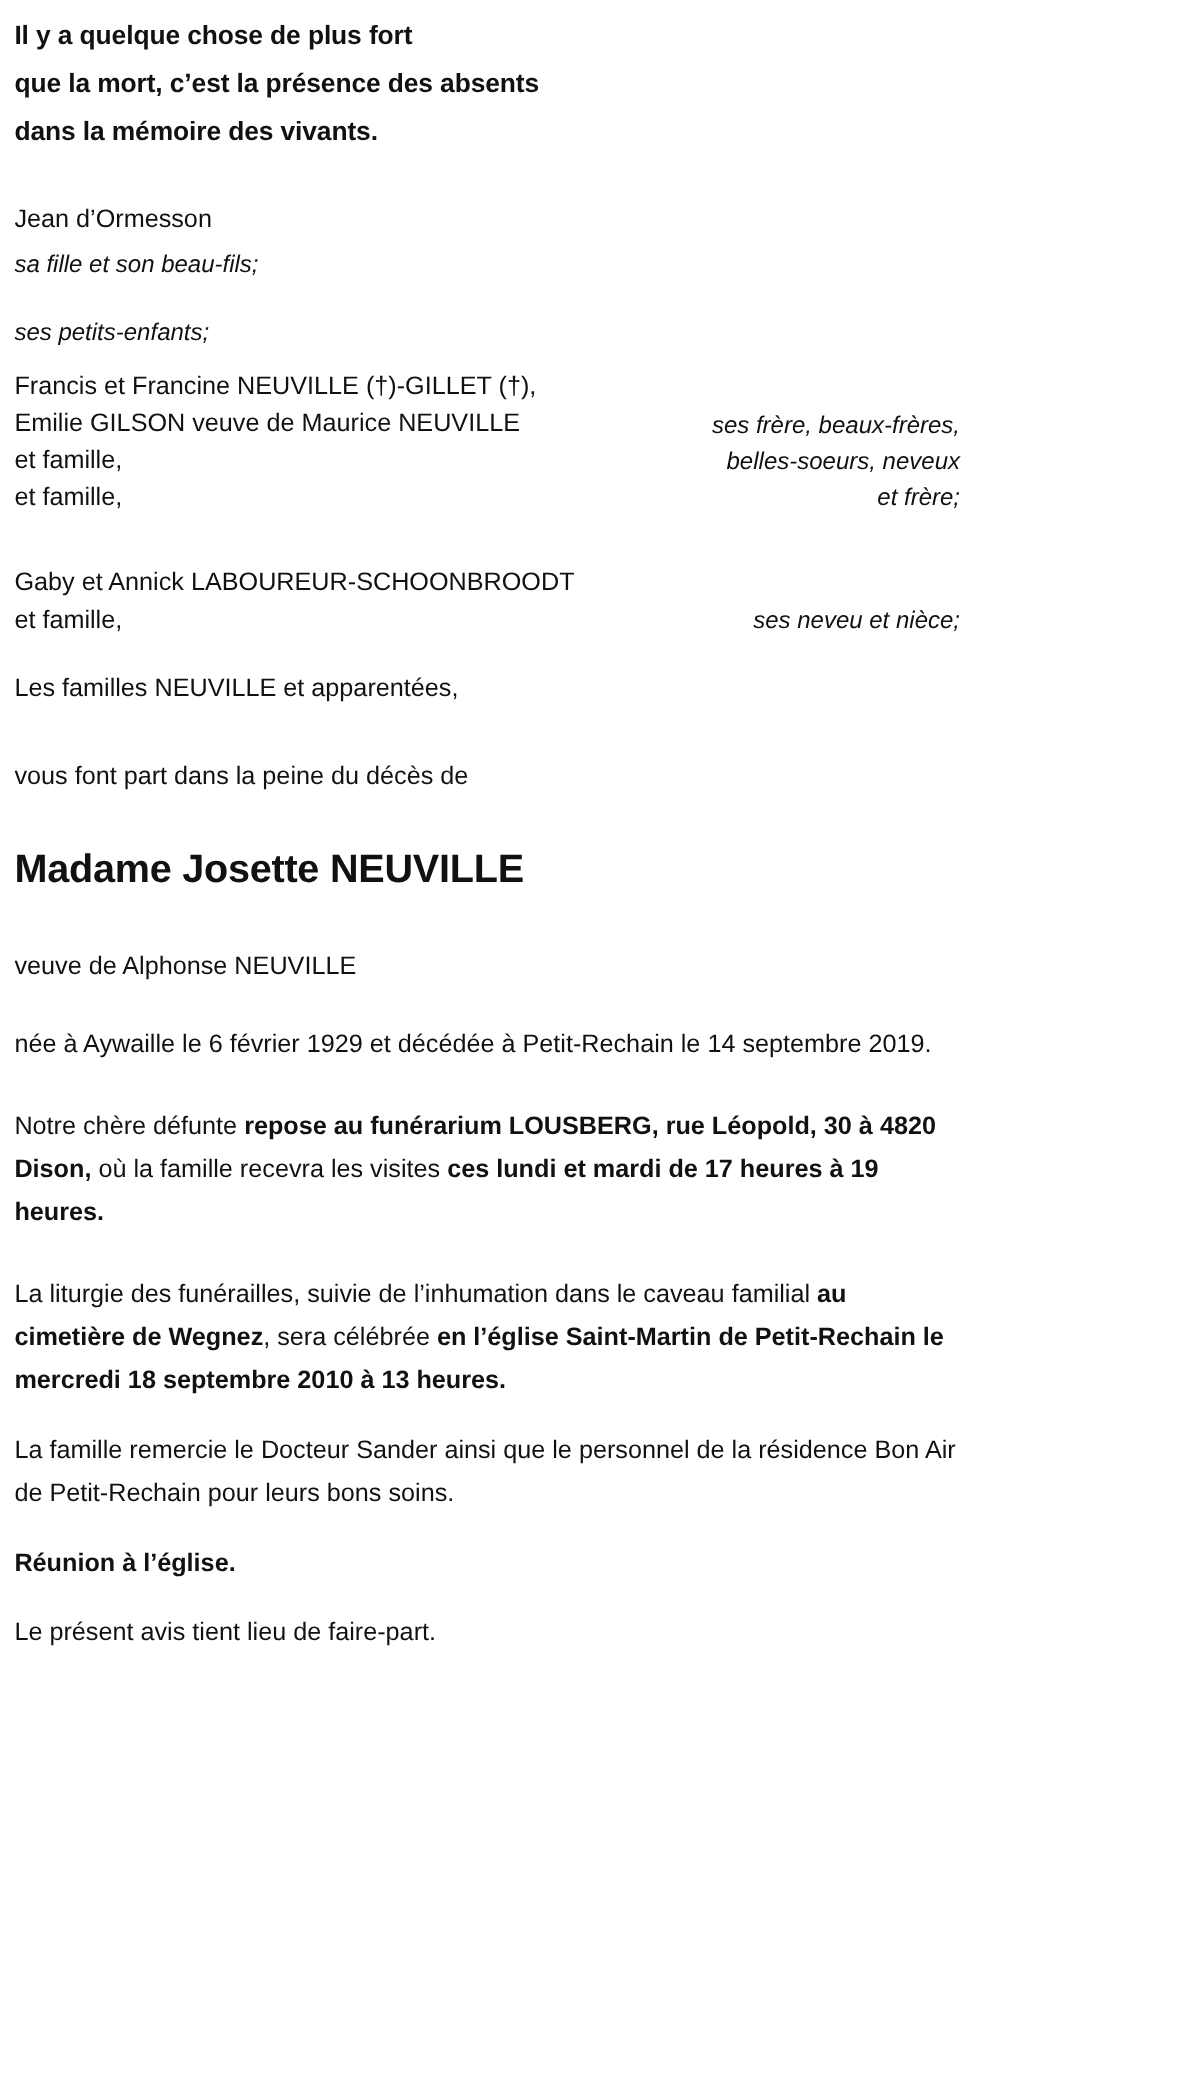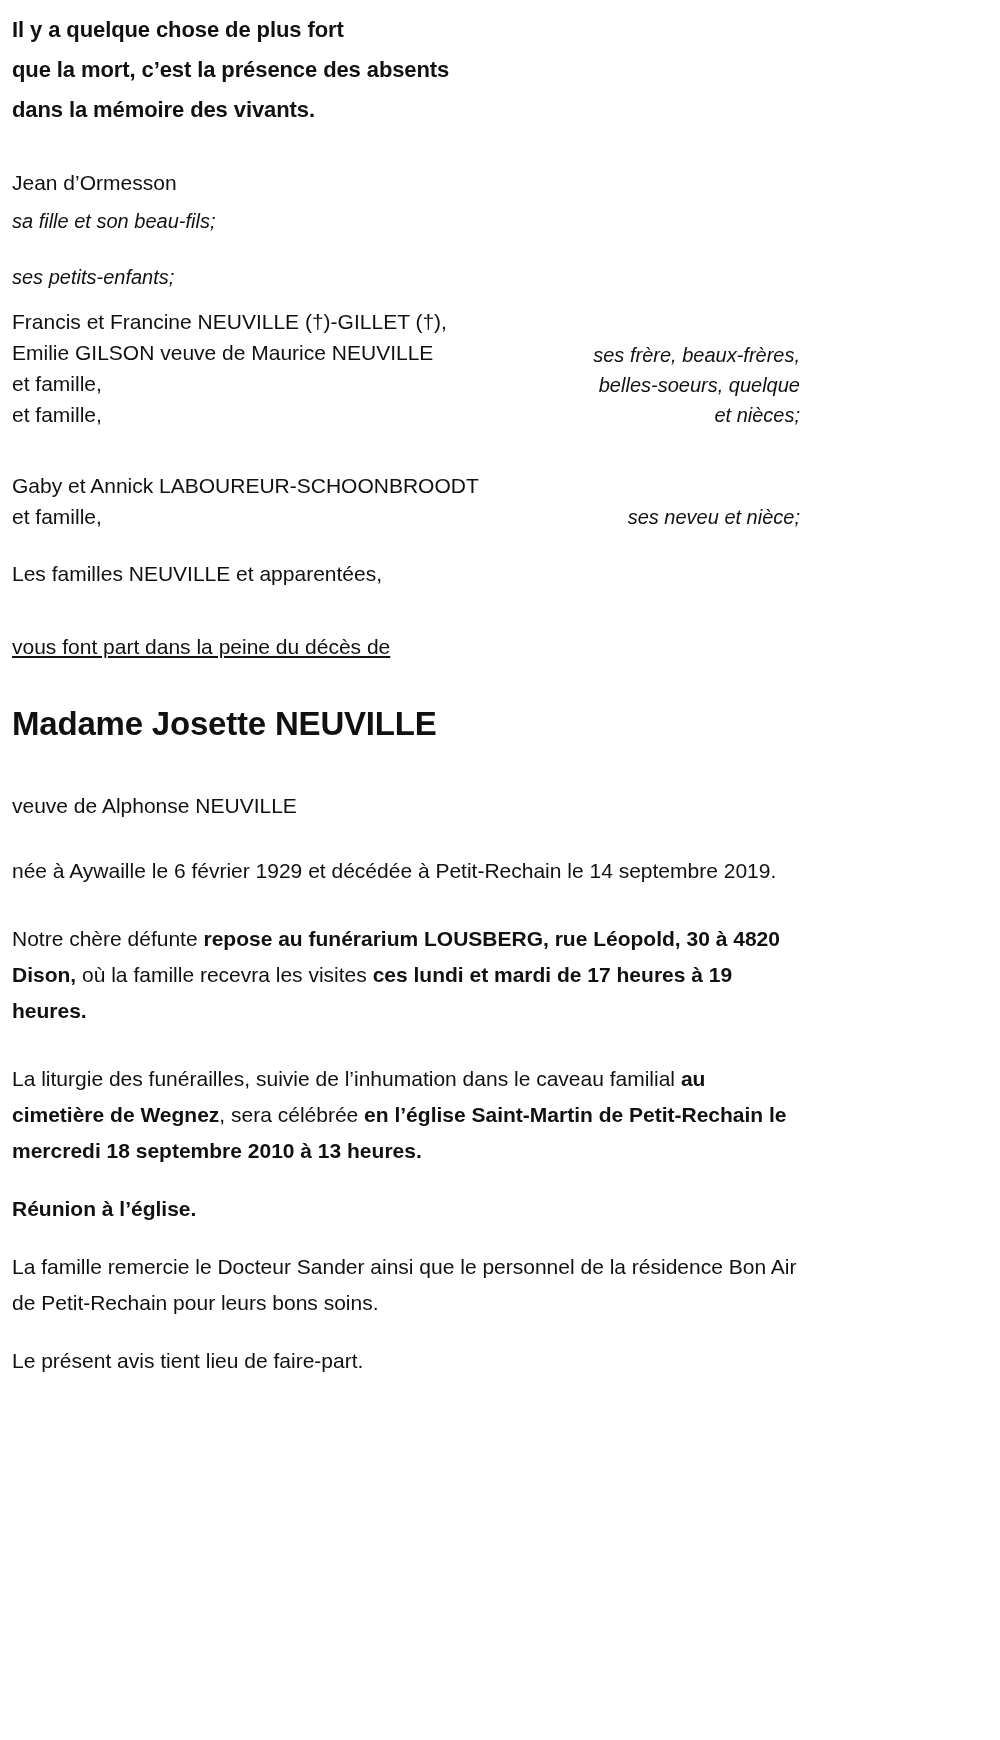--- a/index.html
+++ b/index.html
@@ -69,21 +69,20 @@
   .plain-line {
     font-size: 21px;
     line-height: 31px;
     margin-top: 26px;
   }
 
   .announce {
     font-size: 21px;
     line-height: 31px;
     margin-top: 42px;
-    text-decoration: underline;
   }
 
   
   .deceased-name {
     font-size: 33px;
     font-weight: bold;
     line-height: 44px;
     letter-spacing: -0.2px;
     margin-top: 40px;
   }
@@ -129,21 +128,21 @@
 
     <div class="gap-sm"></div>
 
     <div class="fam-row">
       <div class="fam-names">
         <span class="nm">Francis et Francine NEUVILLE (†)-GILLET (†),</span>
         <span class="nm">Emilie GILSON veuve de Maurice NEUVILLE</span>
         <span class="nm">et famille,</span>
         <span class="nm">et famille,</span>
       </div>
-      <div class="fam-rel narrow">ses frère, beaux-frères, belles-soeurs, quelque et nièces;</div>
+      <div class="fam-rel narrow">ses frère, beaux-frères, belles-soeurs, neveux et frère;</div>
     </div>
 
     <div class="gap-lg"></div>
 
     <div class="fam-row">
       <div class="fam-names">
         <span class="nm">Gaby et Annick LABOUREUR-SCHOONBROODT</span>
         <span class="nm">et famille,</span>
       </div>
       <div class="fam-rel">ses neveu et nièce;</div>
@@ -158,19 +157,19 @@
   <div class="deceased-name">Madame Josette NEUVILLE</div>
 
   <div class="widow-of">veuve de Alphonse NEUVILLE</div>
 
   <div class="para">née à Aywaille le 6 février 1929 et décédée à Petit-Rechain le 14 septembre 2019.</div>
 
   <div class="para"><span>Notre chère défunte </span><span class="b">repose au funérarium LOUSBERG, rue Léopold, 30 à 4820 Dison,</span><span> où la famille recevra les visites </span><span class="b">ces lundi et mardi de 17 heures à 19 heures.</span></div>
 
   <div class="para"><span>La liturgie des funérailles, suivie de l’inhumation dans le caveau familial </span><span class="b">au cimetière de Wegnez</span><span>, sera célébrée </span><span class="b">en l’église Saint-Martin de Petit-Rechain le mercredi 18 septembre 2010 à 13 heures.</span></div>
 
+  <div class="para tight">La famille remercie le Docteur Sander ainsi que le personnel de la résidence Bon Air de Petit-Rechain pour leurs bons soins.</div>
+
   <div class="para tight"><span class="b">Réunion à l’église.</span></div>
-
-  <div class="para tight">La famille remercie le Docteur Sander ainsi que le personnel de la résidence Bon Air de Petit-Rechain pour leurs bons soins.</div>
 
   <div class="para tight">Le présent avis tient lieu de faire-part.</div>
 
 </div>
 
 </body></html>

